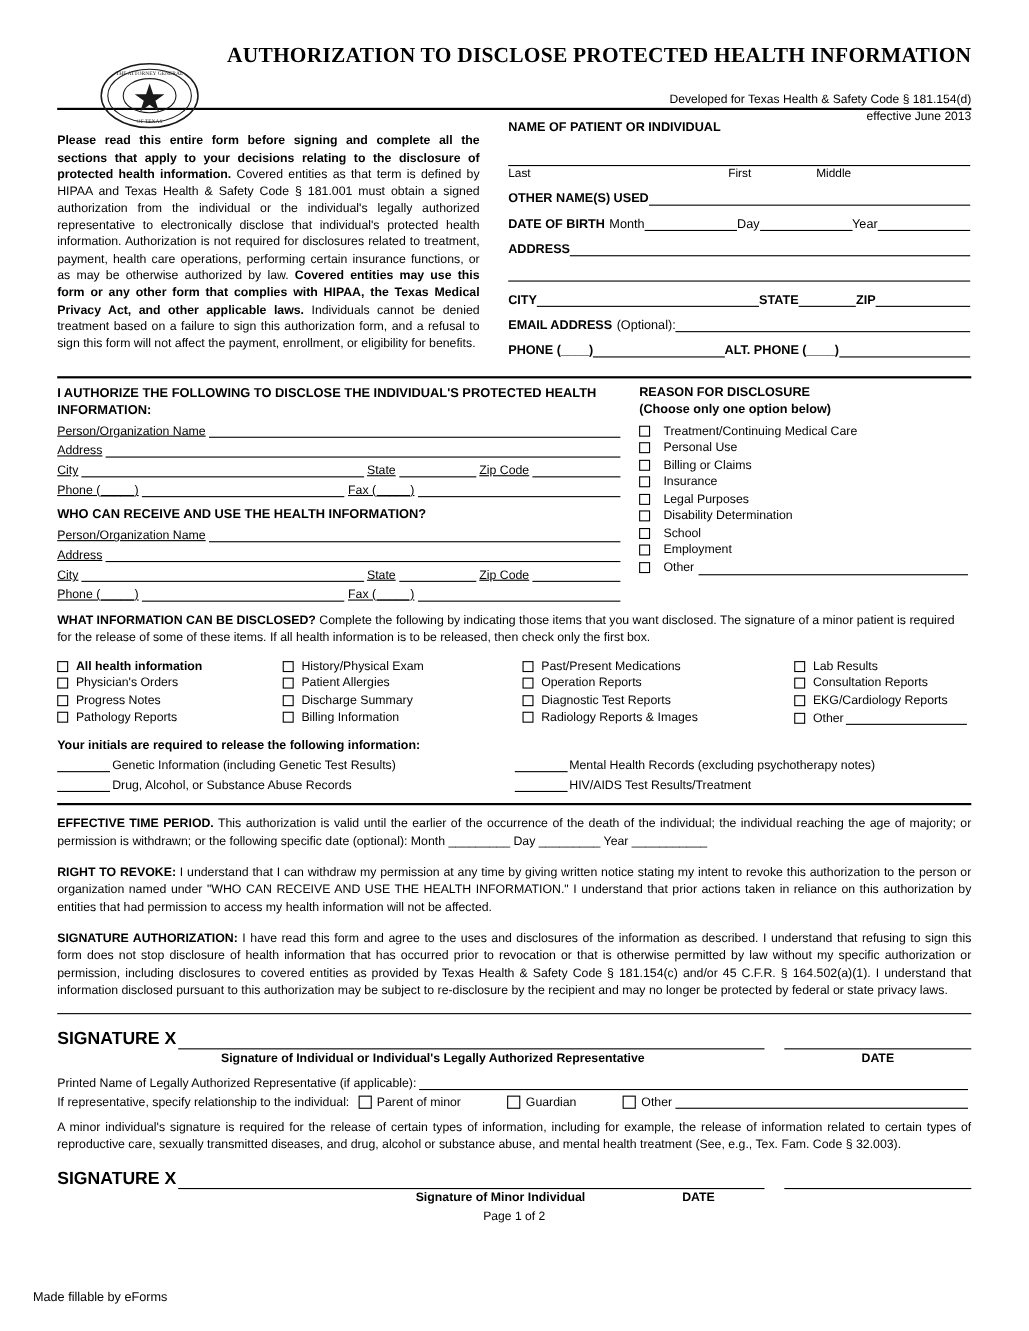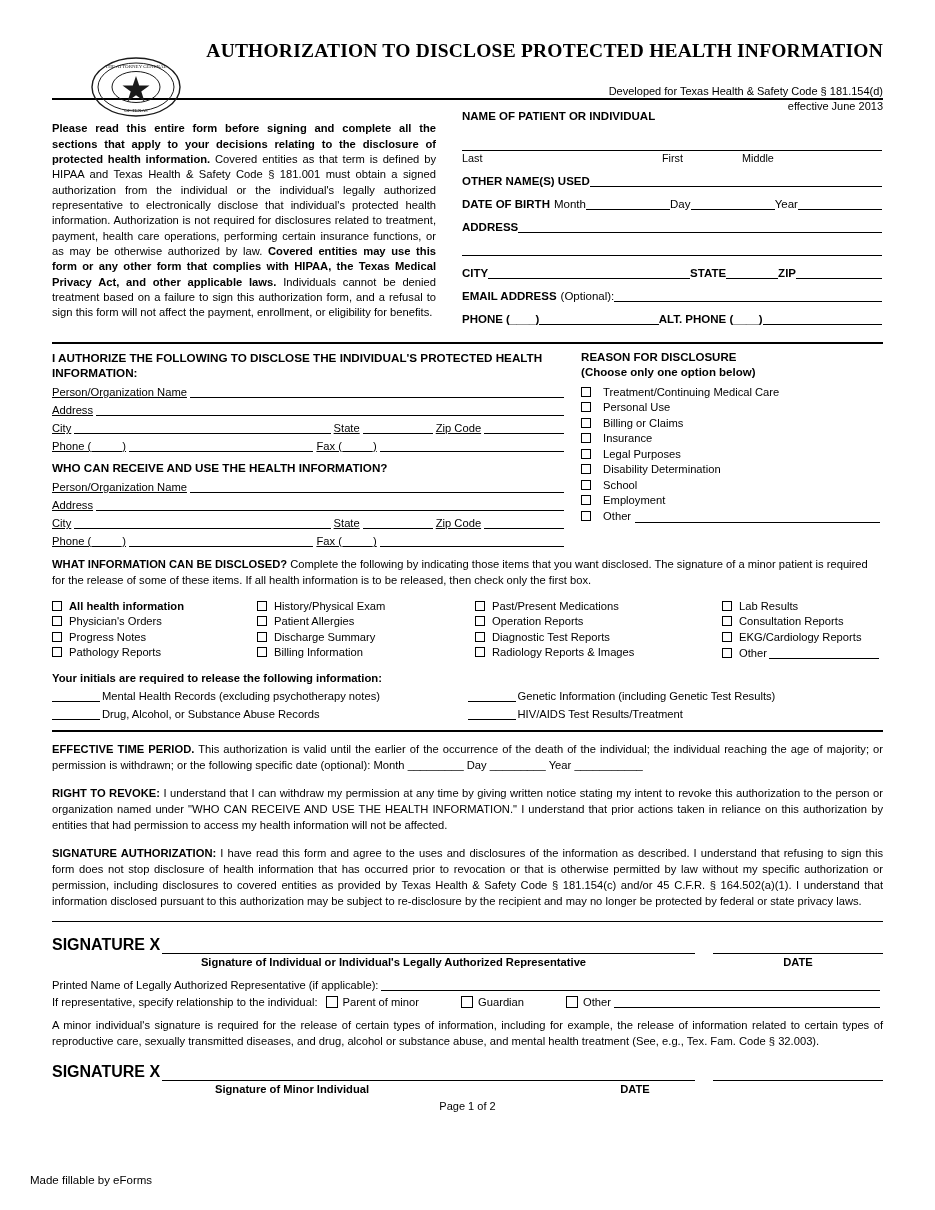--- a/index.html
+++ b/index.html
@@ -380,25 +380,25 @@
           <span>Other</span>
           <span class="u"></span>
         </div>
     </div>
   </div>
 
   <div class="initials-title">Your initials are required to release the following information:</div>
   <div class="initrow">
     <div class="half">
         <span class="blank"></span>
-        <span>Mental Health Records (excluding psychotherapy notes)</span>
+        <span>Genetic Information (including Genetic Test Results)</span>
       </div>
     <div class="half">
         <span class="blank"></span>
-        <span>Genetic Information (including Genetic Test Results)</span>
+        <span>Mental Health Records (excluding psychotherapy notes)</span>
       </div>
   </div>
   <div class="initrow">
     <div class="half">
         <span class="blank"></span>
         <span>Drug, Alcohol, or Substance Abuse Records</span>
       </div>
     <div class="half">
         <span class="blank"></span>
         <span>HIV/AIDS Test Results/Treatment</span>
@@ -441,20 +441,20 @@
   </div>
 
   <p class="minor-note">A minor individual's signature is required for the release of certain types of information, including for example, the release of information related to certain types of reproductive care, sexually transmitted diseases, and drug, alcohol or substance abuse, and mental health treatment (See, e.g., Tex. Fam. Code § 32.003).</p>
 
   <div class="sig-row">
     <span class="sig-label">SIGNATURE X</span>
     <span class="sig-line"></span>
     <span class="sig-date"></span>
   </div>
   <div class="sig-caps">
-    <span class="a" style="text-align:center;padding-left:0;max-width:480px">Signature of Minor Individual</span>
+    <span class="a" style="text-align:right;padding-left:0;max-width:480px">Signature of Minor Individual</span>
     <span class="b">DATE</span>
   </div>
 
   <div class="pagefoot">Page 1 of 2</div>
 </div>
 
 <div class="madeby">Made fillable by eForms</div>
 
 </body></html>

